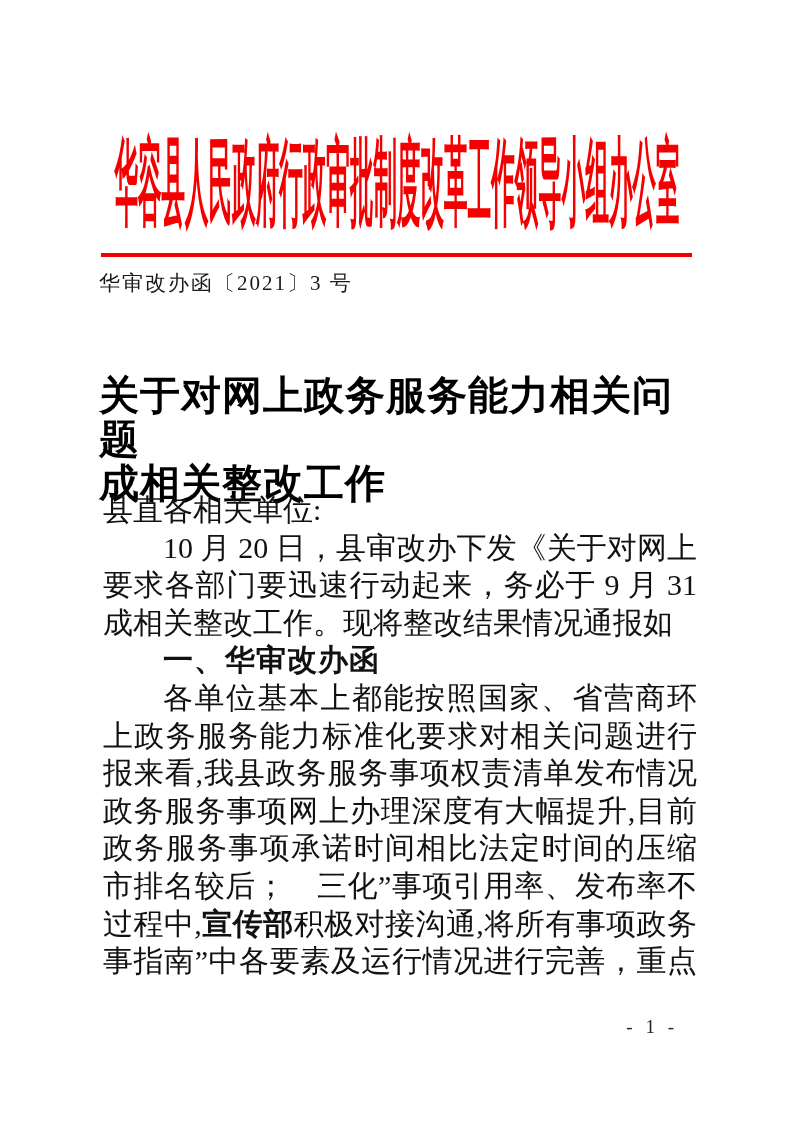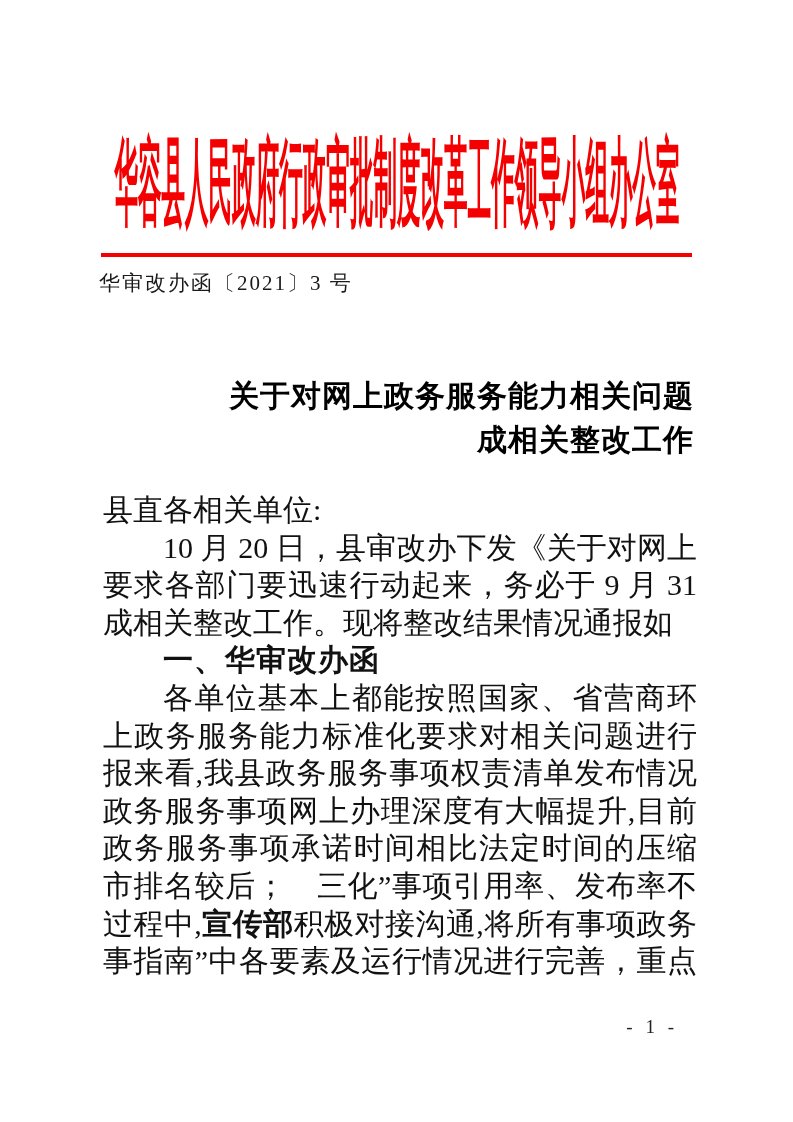--- a/index.html
+++ b/index.html
@@ -58,23 +58,23 @@
     letter-spacing: 2px;
     color: #1a1a1a;
     font-style: normal;
   }
 
   .doc-title {
     position: absolute;
     top: 361px;
     left: 99px;
     width: 595px;
-    text-align: right;
+    text-align: left;
     font-weight: bold;
-    font-size: 30px;
+    font-size: 40px;
     line-height: 44px;
     letter-spacing: 1px;
     color: #000;
   }
 
   .doc-body {
     position: absolute;
     top: 478px;
     left: 103px;
     width: 594px;

